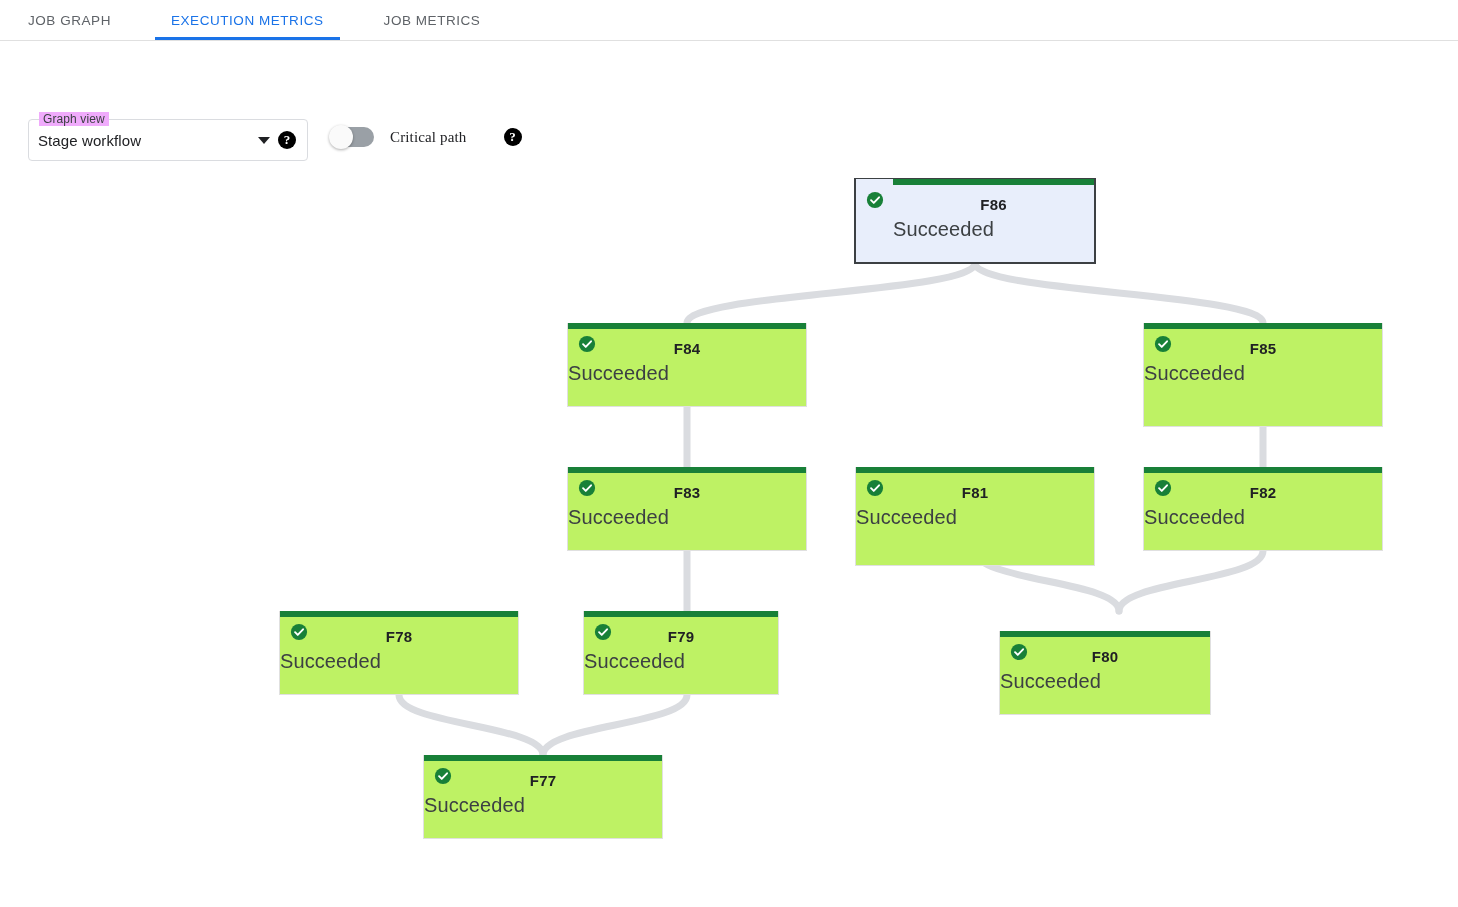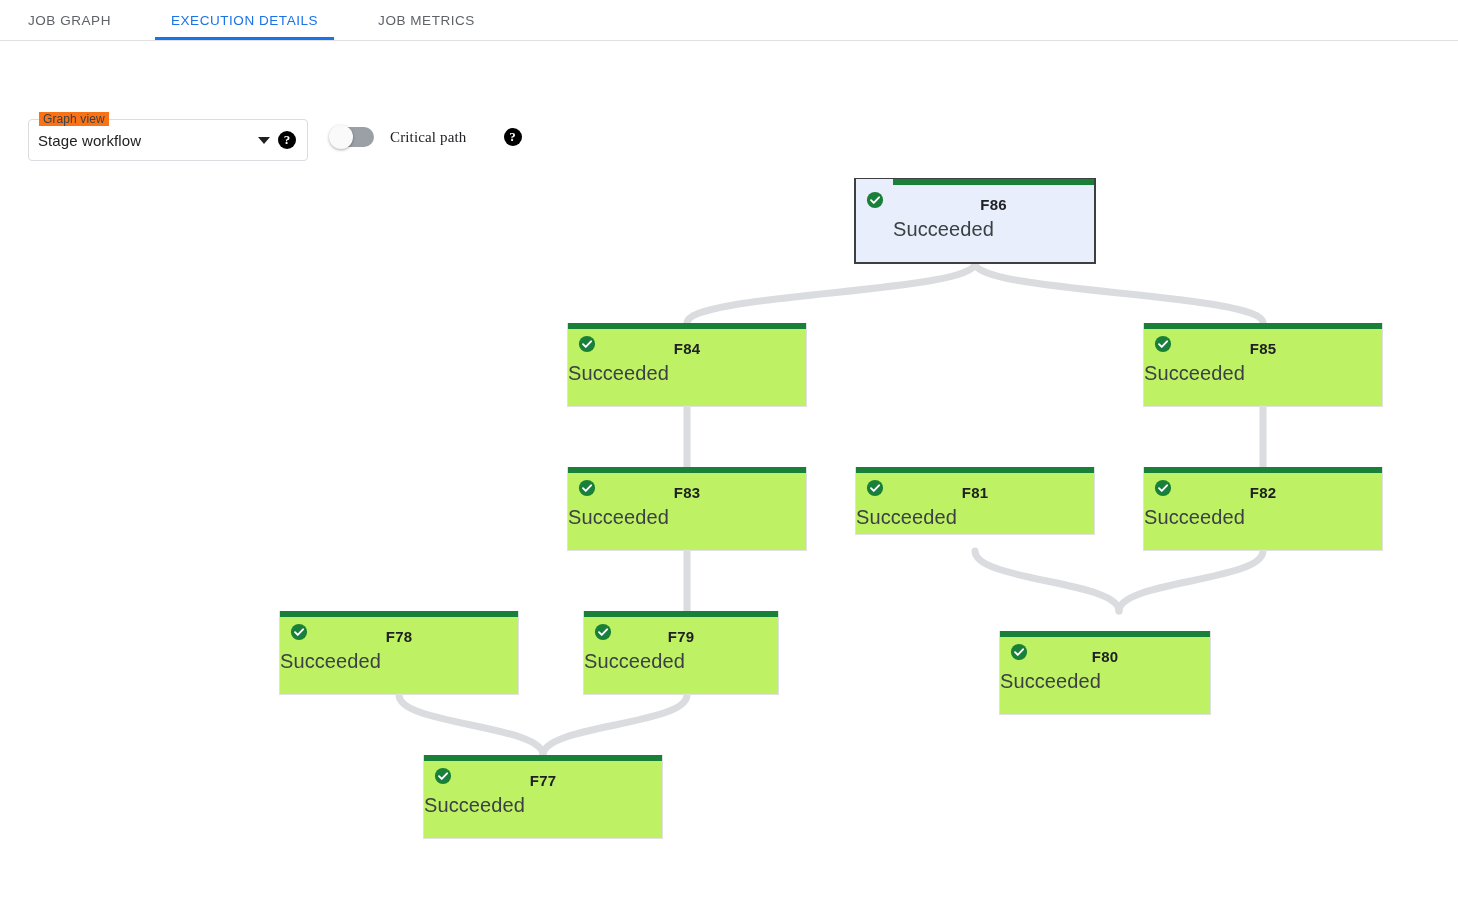--- a/index.html
+++ b/index.html
@@ -58,21 +58,21 @@
     border: 1px solid #dadce0;
     border-radius: 4px;
     background: #fff;
     display: flex;
     align-items: center;
     cursor: pointer;
   }
   .select-legend {
     position: absolute;
     left: 10px; top: -8px;
-    background: #f97316;
+    background: #f0abfc;
     padding: 0 4px;
     font-size: 12px;
     font-weight: 500;
     color: #3c4043;
     letter-spacing: .1px;
     line-height: 14px;
     text-align: center;
   }
   .select-value {
     flex: 1;
@@ -189,21 +189,21 @@
   }
 </style>
 </head>
 <body>
 
 <div class="tabbar">
   <div class="tab">
     <span>JOB GRAPH</span>
   </div>
   <div class="tab active">
-    <span>EXECUTION DETAILS</span>
+    <span>EXECUTION METRICS</span>
   </div>
   <div class="tab">
     <span>JOB METRICS</span>
   </div>
 </div>
 
 <div class="controls">
 
   <div class="select-field">
     <span class="select-legend">Graph view</span>
@@ -246,39 +246,39 @@
       </div>
       <div class="node" style="left: 567px; top: 192px; width: 240px; height: 84px;">
         <div class="topbar"></div>
         <div class="status-icon"><svg viewBox="0 0 20 20" width="18" height="18">
             <circle cx="10" cy="10" r="9" fill="#188038"></circle>
             <path d="M5.6 10.2 L8.6 13.2 L14.5 7.0" fill="none" stroke="#fff" stroke-width="2.1" stroke-linecap="round" stroke-linejoin="round"></path>
           </svg></div>
         <div class="node-title">F84</div>
         <div class="node-status">Succeeded</div>
       </div>
-      <div class="node" style="left: 1143px; top: 192px; width: 240px; height: 84px;">
+      <div class="node" style="left: 1143px; top: 192px; width: 240px; height: 104px;">
         <div class="topbar"></div>
         <div class="status-icon"><svg viewBox="0 0 20 20" width="18" height="18">
             <circle cx="10" cy="10" r="9" fill="#188038"></circle>
             <path d="M5.6 10.2 L8.6 13.2 L14.5 7.0" fill="none" stroke="#fff" stroke-width="2.1" stroke-linecap="round" stroke-linejoin="round"></path>
           </svg></div>
         <div class="node-title">F85</div>
         <div class="node-status">Succeeded</div>
       </div>
       <div class="node" style="left: 567px; top: 336px; width: 240px; height: 84px;">
         <div class="topbar"></div>
         <div class="status-icon"><svg viewBox="0 0 20 20" width="18" height="18">
             <circle cx="10" cy="10" r="9" fill="#188038"></circle>
             <path d="M5.6 10.2 L8.6 13.2 L14.5 7.0" fill="none" stroke="#fff" stroke-width="2.1" stroke-linecap="round" stroke-linejoin="round"></path>
           </svg></div>
         <div class="node-title">F83</div>
         <div class="node-status">Succeeded</div>
       </div>
-      <div class="node" style="left: 855px; top: 336px; width: 240px; height: 68px;">
+      <div class="node" style="left: 855px; top: 336px; width: 240px; height: 99px;">
         <div class="topbar"></div>
         <div class="status-icon"><svg viewBox="0 0 20 20" width="18" height="18">
             <circle cx="10" cy="10" r="9" fill="#188038"></circle>
             <path d="M5.6 10.2 L8.6 13.2 L14.5 7.0" fill="none" stroke="#fff" stroke-width="2.1" stroke-linecap="round" stroke-linejoin="round"></path>
           </svg></div>
         <div class="node-title">F81</div>
         <div class="node-status">Succeeded</div>
       </div>
       <div class="node" style="left: 1143px; top: 336px; width: 240px; height: 84px;">
         <div class="topbar"></div>

